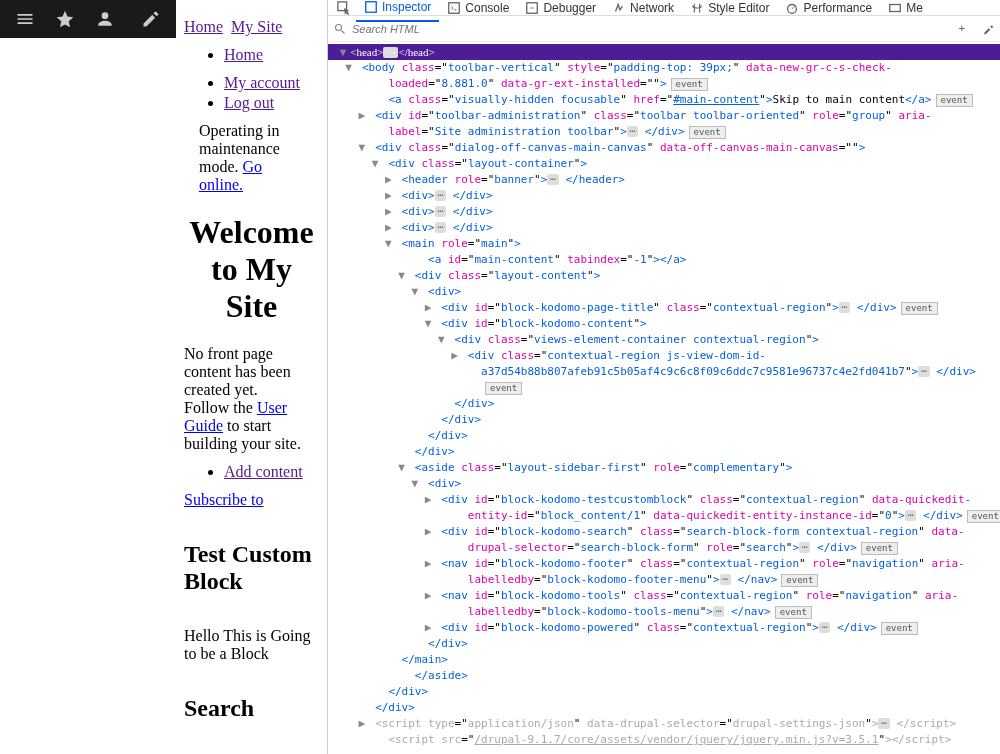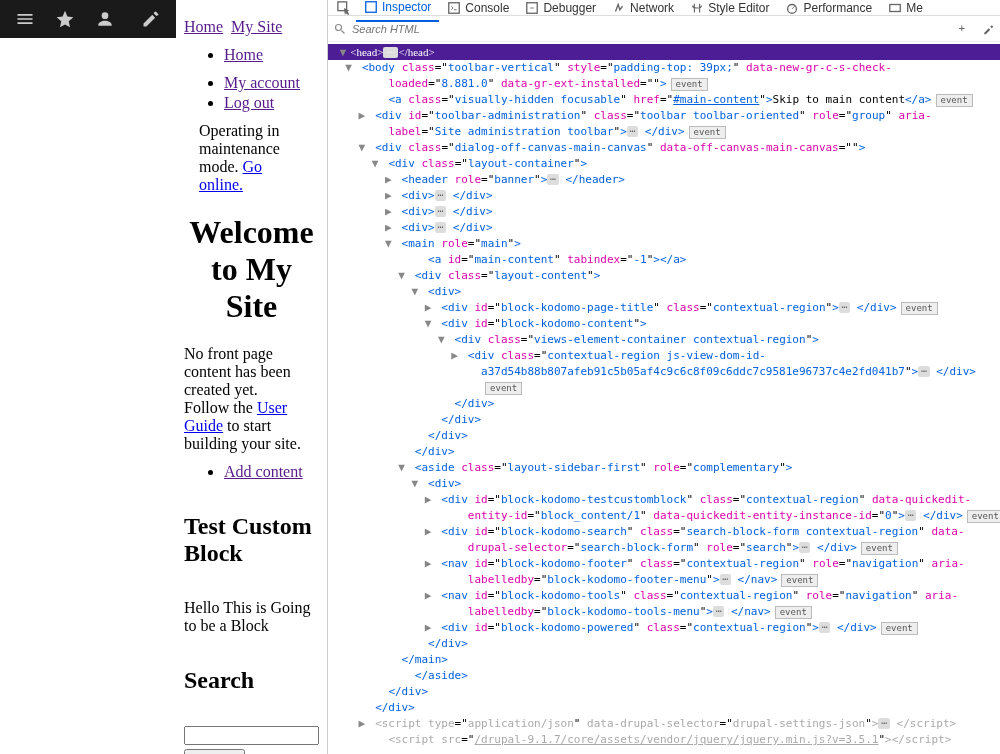--- a/index.html
+++ b/index.html
@@ -102,20 +102,21 @@
       <span>Operating in maintenance mode. </span><a href="#">Go online.</a>
     </div>
     <h1>Welcome to My Site</h1>
     <div class="para">
       <span>No front page content has been created yet.</span><br>
       <span>Follow the </span><a href="#">User Guide</a><span> to start building your site.</span>
     </div>
     <ul class="nav-list">
       <li><a href="#">Add content</a></li>
     </ul>
+    <div class="para"><a href="#" class="sub">Subscribe to</a></div>
 
     <h2>Test Custom Block</h2>
     <div class="para">Hello This is Going to be a Block</div>
 
     <h2>Search</h2>
     <div class="search-box">
       <input type="text" style=""><br>
       <button>Search</button>
     </div>
     <ul class="nav-list">

